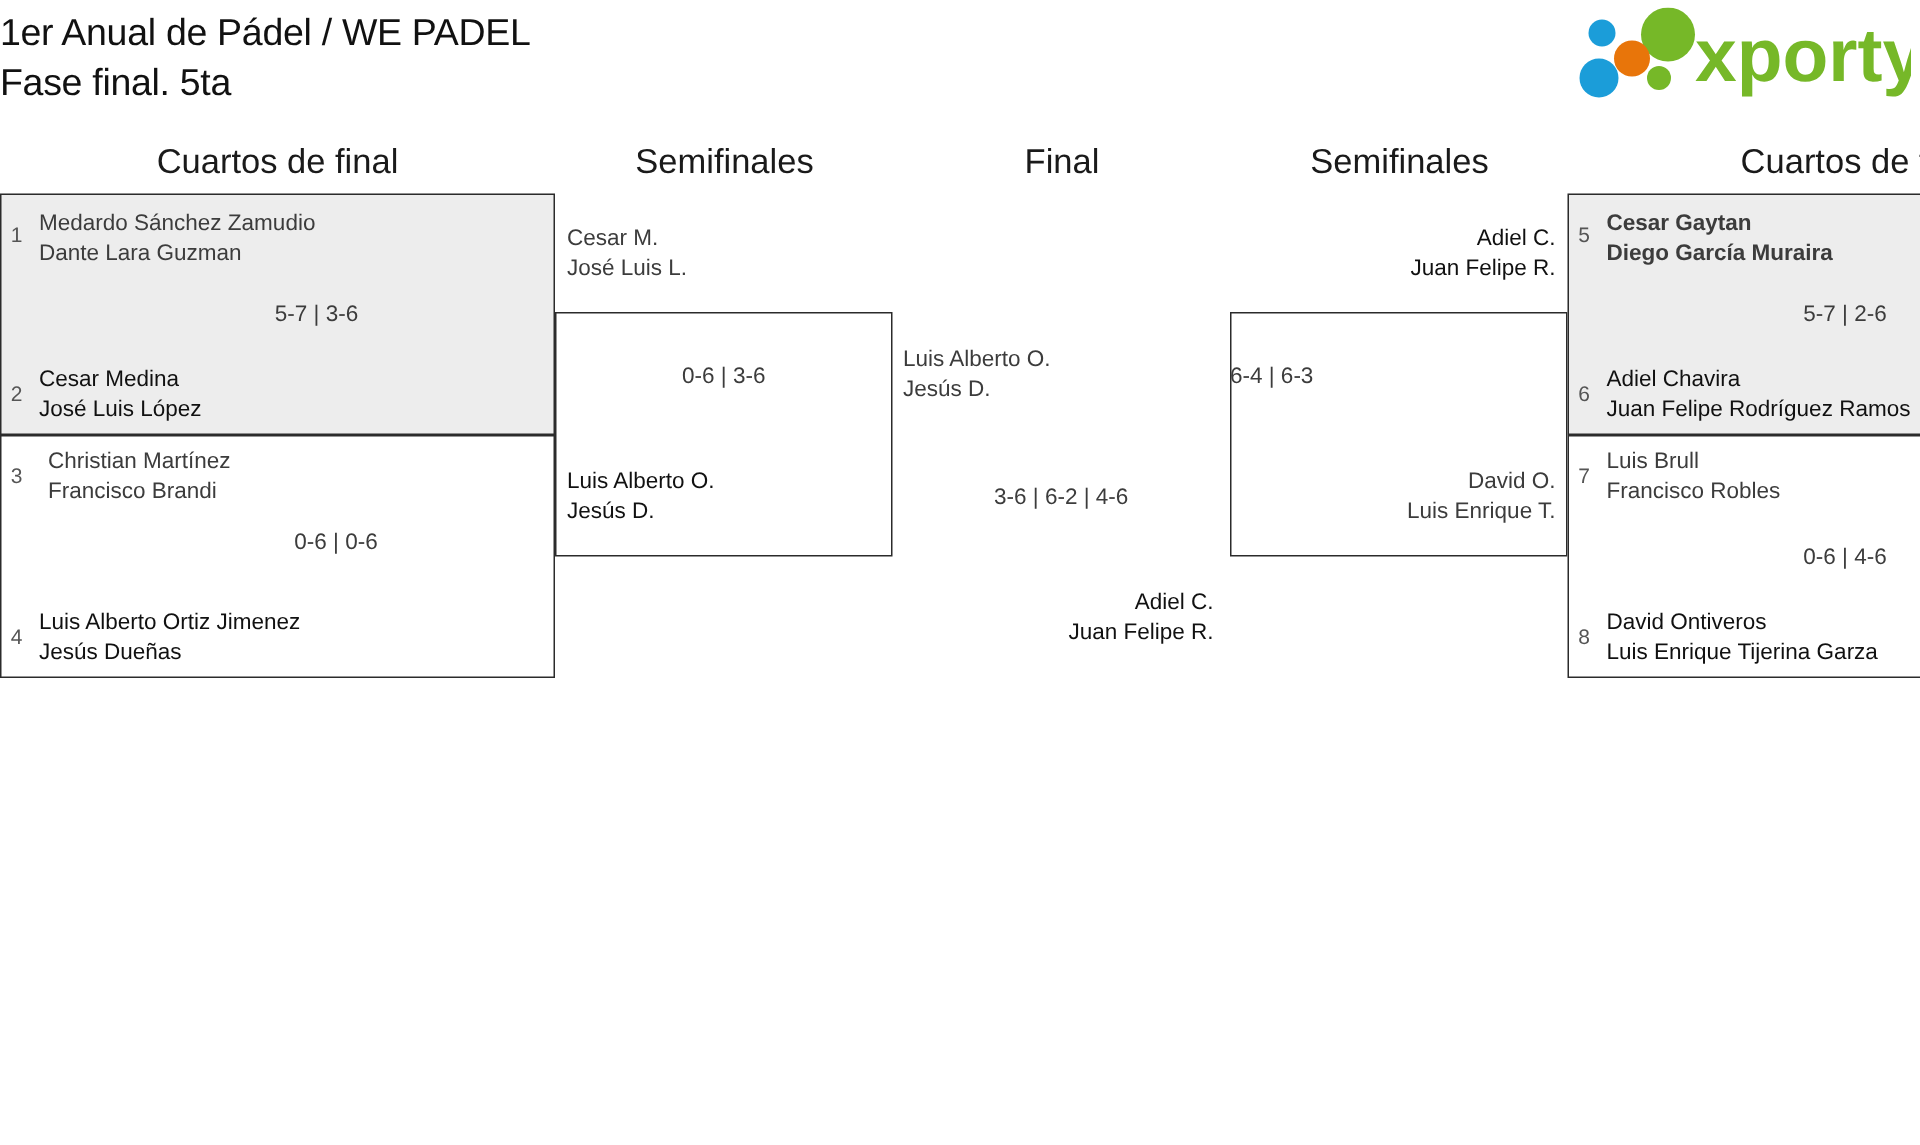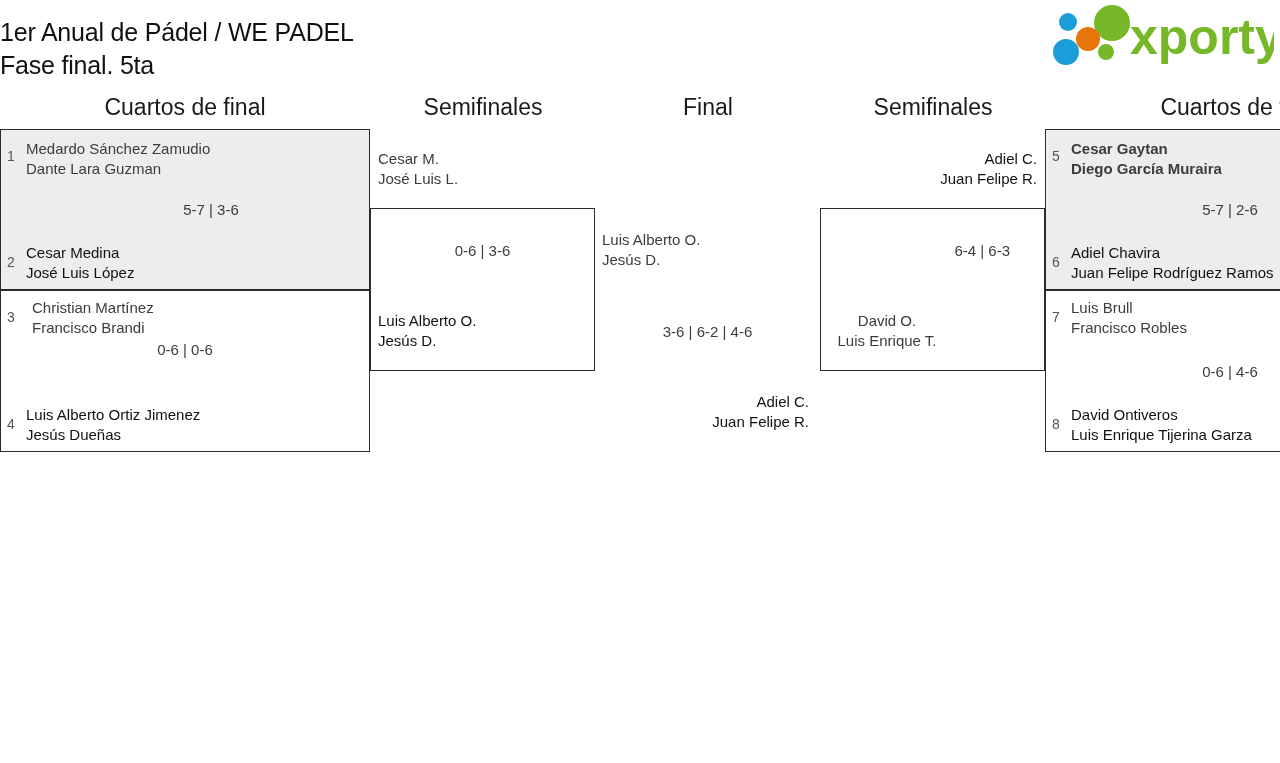--- a/index.html
+++ b/index.html
@@ -18,21 +18,21 @@
 
   
   #header {
     position: absolute;
     left: 0; top: 0;
     width: 1280px; height: 92px;
   }
   #title-block {
     position: absolute;
     left: 0; top: 0;
-    padding: 16px 0 0 0;
+    padding: 6px 0 0 0;
   }
   .title-line {
     font-size: 25px;
     line-height: 33px;
     font-weight: 400;
     color: #111111;
     letter-spacing: -0.2px;
     white-space: nowrap;
   }
 
@@ -148,21 +148,21 @@
     <span class="pname">Cesar Medina</span>
     <span class="pname">José Luis López</span>
   </div>
 
   <div class="match-box" style="left:0px; top:290px; width:370px; height:162px;"></div>
   <div class="seed" style="left:2px; top:308px;">3</div>
   <div class="team" style="left:32px; top:298px;">
     <span class="pname">Christian Martínez</span>
     <span class="pname">Francisco Brandi</span>
   </div>
-  <div class="score" style="left:0px; top:340px; width:370px; text-align:center;">0-6 | 0-6</div>
+  <div class="score" style="left:0px; top:352px; width:370px; text-align:center;padding-left:39px;">0-6 | 0-6</div>
   <div class="seed" style="left:2px; top:415px;">4</div>
   <div class="team winner" style="left:26px; top:405px;">
     <span class="pname">Luis Alberto Ortiz Jimenez</span>
     <span class="pname">Jesús Dueñas</span>
   </div>
 
   <div class="match-box" style="left:370px; top:208px; width:225px; height:163px;"></div>
   <div class="team" style="left:378px; top:149px;">
     <span class="pname">Cesar M.</span>
     <span class="pname">José Luis L.</span>
@@ -181,22 +181,22 @@
   <div class="team winner align-right" style="left:509px; top:392px; width:300px;">
     <span class="pname">Adiel C.</span>
     <span class="pname">Juan Felipe R.</span>
   </div>
 
   <div class="match-box" style="left:820px; top:208px; width:225px; height:163px;"></div>
   <div class="team winner align-right" style="left:737px; top:149px; width:300px;">
     <span class="pname">Adiel C.</span>
     <span class="pname">Juan Felipe R.</span>
   </div>
-  <div class="score" style="left:820px; top:241px; width:190px; text-align:right;">6-4 | 6-3</div>
-  <div class="team align-right" style="left:737px; top:311px; width:300px;text-align:center;">
+  <div class="score" style="left:820px; top:241px; width:190px; text-align:left;">6-4 | 6-3</div>
+  <div class="team align-right" style="left:737px; top:311px; width:300px;">
     <span class="pname">David O.</span>
     <span class="pname">Luis Enrique T.</span>
   </div>
 
   <div class="match-box shaded" style="left:1045px; top:129px; width:370px; height:161px;"></div>
   <div class="seed" style="left:1047px; top:147px;">5</div>
   <div class="team" style="left:1071px; top:139px;font-weight:bold;">
     <span class="pname">Cesar Gaytan</span>
     <span class="pname">Diego García Muraira</span>
   </div>

